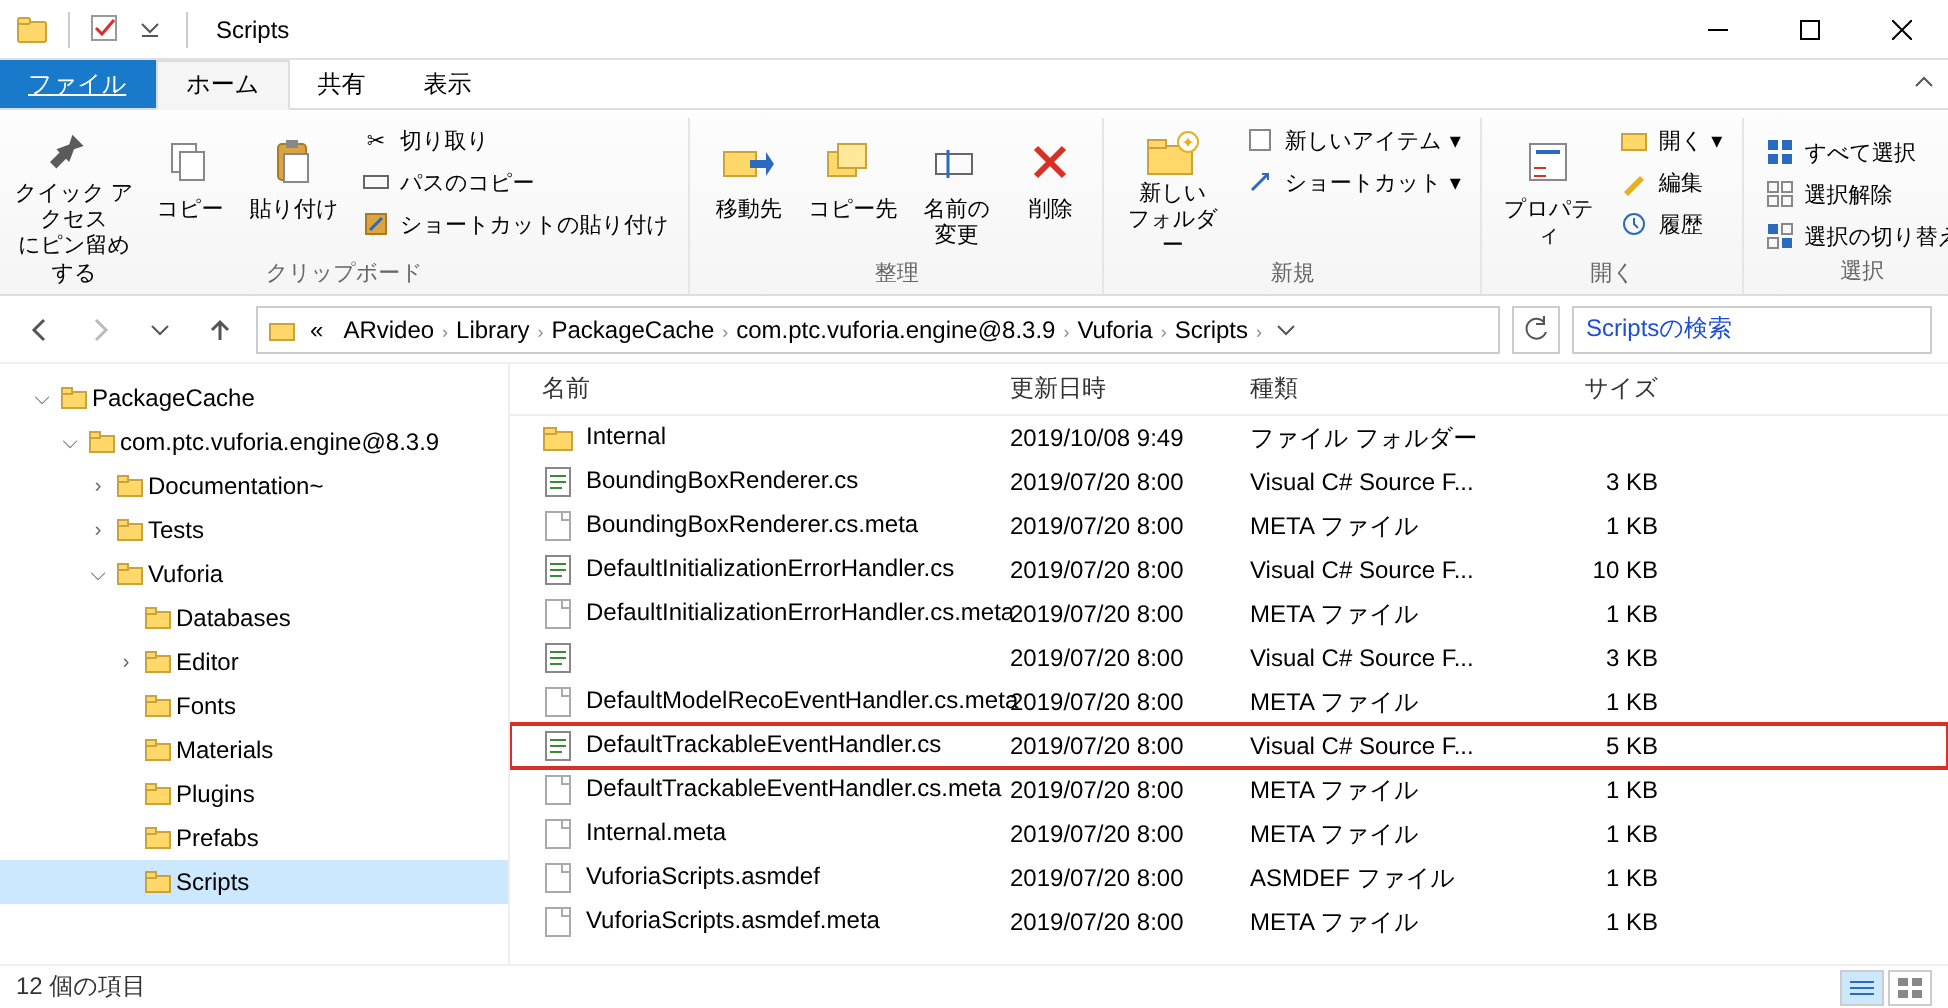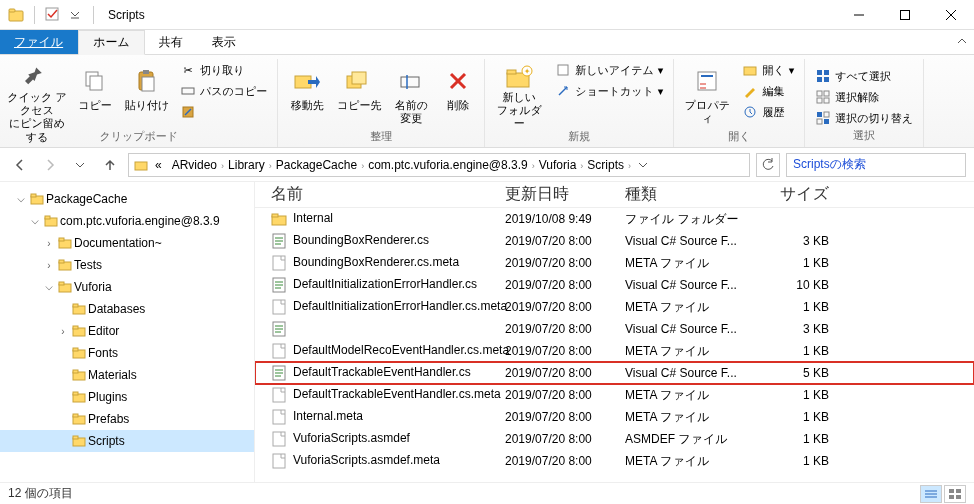--- a/index.html
+++ b/index.html
@@ -41,21 +41,21 @@
 
 .body { display:flex; height: calc(504px - 30px - 25px - 93px - 34px - 22px); }
 .tree { width: 255px; border-right:1px solid #eee; overflow:auto; padding:6px 0; }
 .tree-item { display:flex; align-items:center; height:22px; font-size:12px; white-space:nowrap; }
 .tree-item .exp { width:14px; text-align:center; color:#666; font-size:10px; }
 .tree-item .ico { width:18px; display:flex; align-items:center; justify-content:center; }
 .tree-item.selected { background:#cce8ff; }
 .d0{padding-left:14px}.d1{padding-left:28px}.d2{padding-left:42px}.d3{padding-left:56px}
 
 .list { flex:1; overflow:auto; }
-.list-header { display:flex; height:26px; align-items:center; border-bottom:1px solid #eee; font-size:16px; color:#333; }
+.list-header { display:flex; height:26px; align-items:center; border-bottom:1px solid #eee; font-size:12px; color:#333; }
 .col-name{width:250px; padding-left:16px;} .col-date{width:120px;} .col-type{width:140px;} .col-size{width:80px; text-align:right; padding-right:16px;}
 .row { display:flex; height:22px; align-items:center; font-size:12px; }
 .row .col-name{display:flex; align-items:flex-start; gap:6px; padding-left:16px;}
 .row.highlighted { outline:2px solid #d93025; outline-offset:-1px; }
 .fico{width:16px;height:16px;display:flex;align-items:center;justify-content:center;flex-shrink:0;}
 
 .status { height:22px; border-top:1px solid #eee; display:flex; align-items:center; padding:0 8px; font-size:12px; color:#333; }
 .status-right { margin-left:auto; display:flex; gap:2px; }
 .view-btn { width:22px; height:18px; border:1px solid #ccc; display:flex; align-items:center; justify-content:center; }
 .view-btn.active { background:#cce8ff; }
@@ -165,20 +165,21 @@
             </span>
             <span>パスのコピー</span>
           </div>
         <div class="rbtn-small">
             <span class="ri16">
               <svg width="14" height="14">
                 <rect x="2" y="2" width="10" height="10" fill="#d9a441" stroke="#aa7a20"></rect>
                 <path d="M4 10 L10 4" stroke="#2a6bbf" stroke-width="1.5"></path>
               </svg>
             </span>
+            <span>ショートカットの貼り付け</span>
           </div>
       </div>
     </div>
     <div class="rgroup-label">クリップボード</div>
   </div>
 
   <div class="rgroup">
     <div class="rgroup-content">
       <div class="rbtn-big" style="width:46px">
           <span class="ri">

